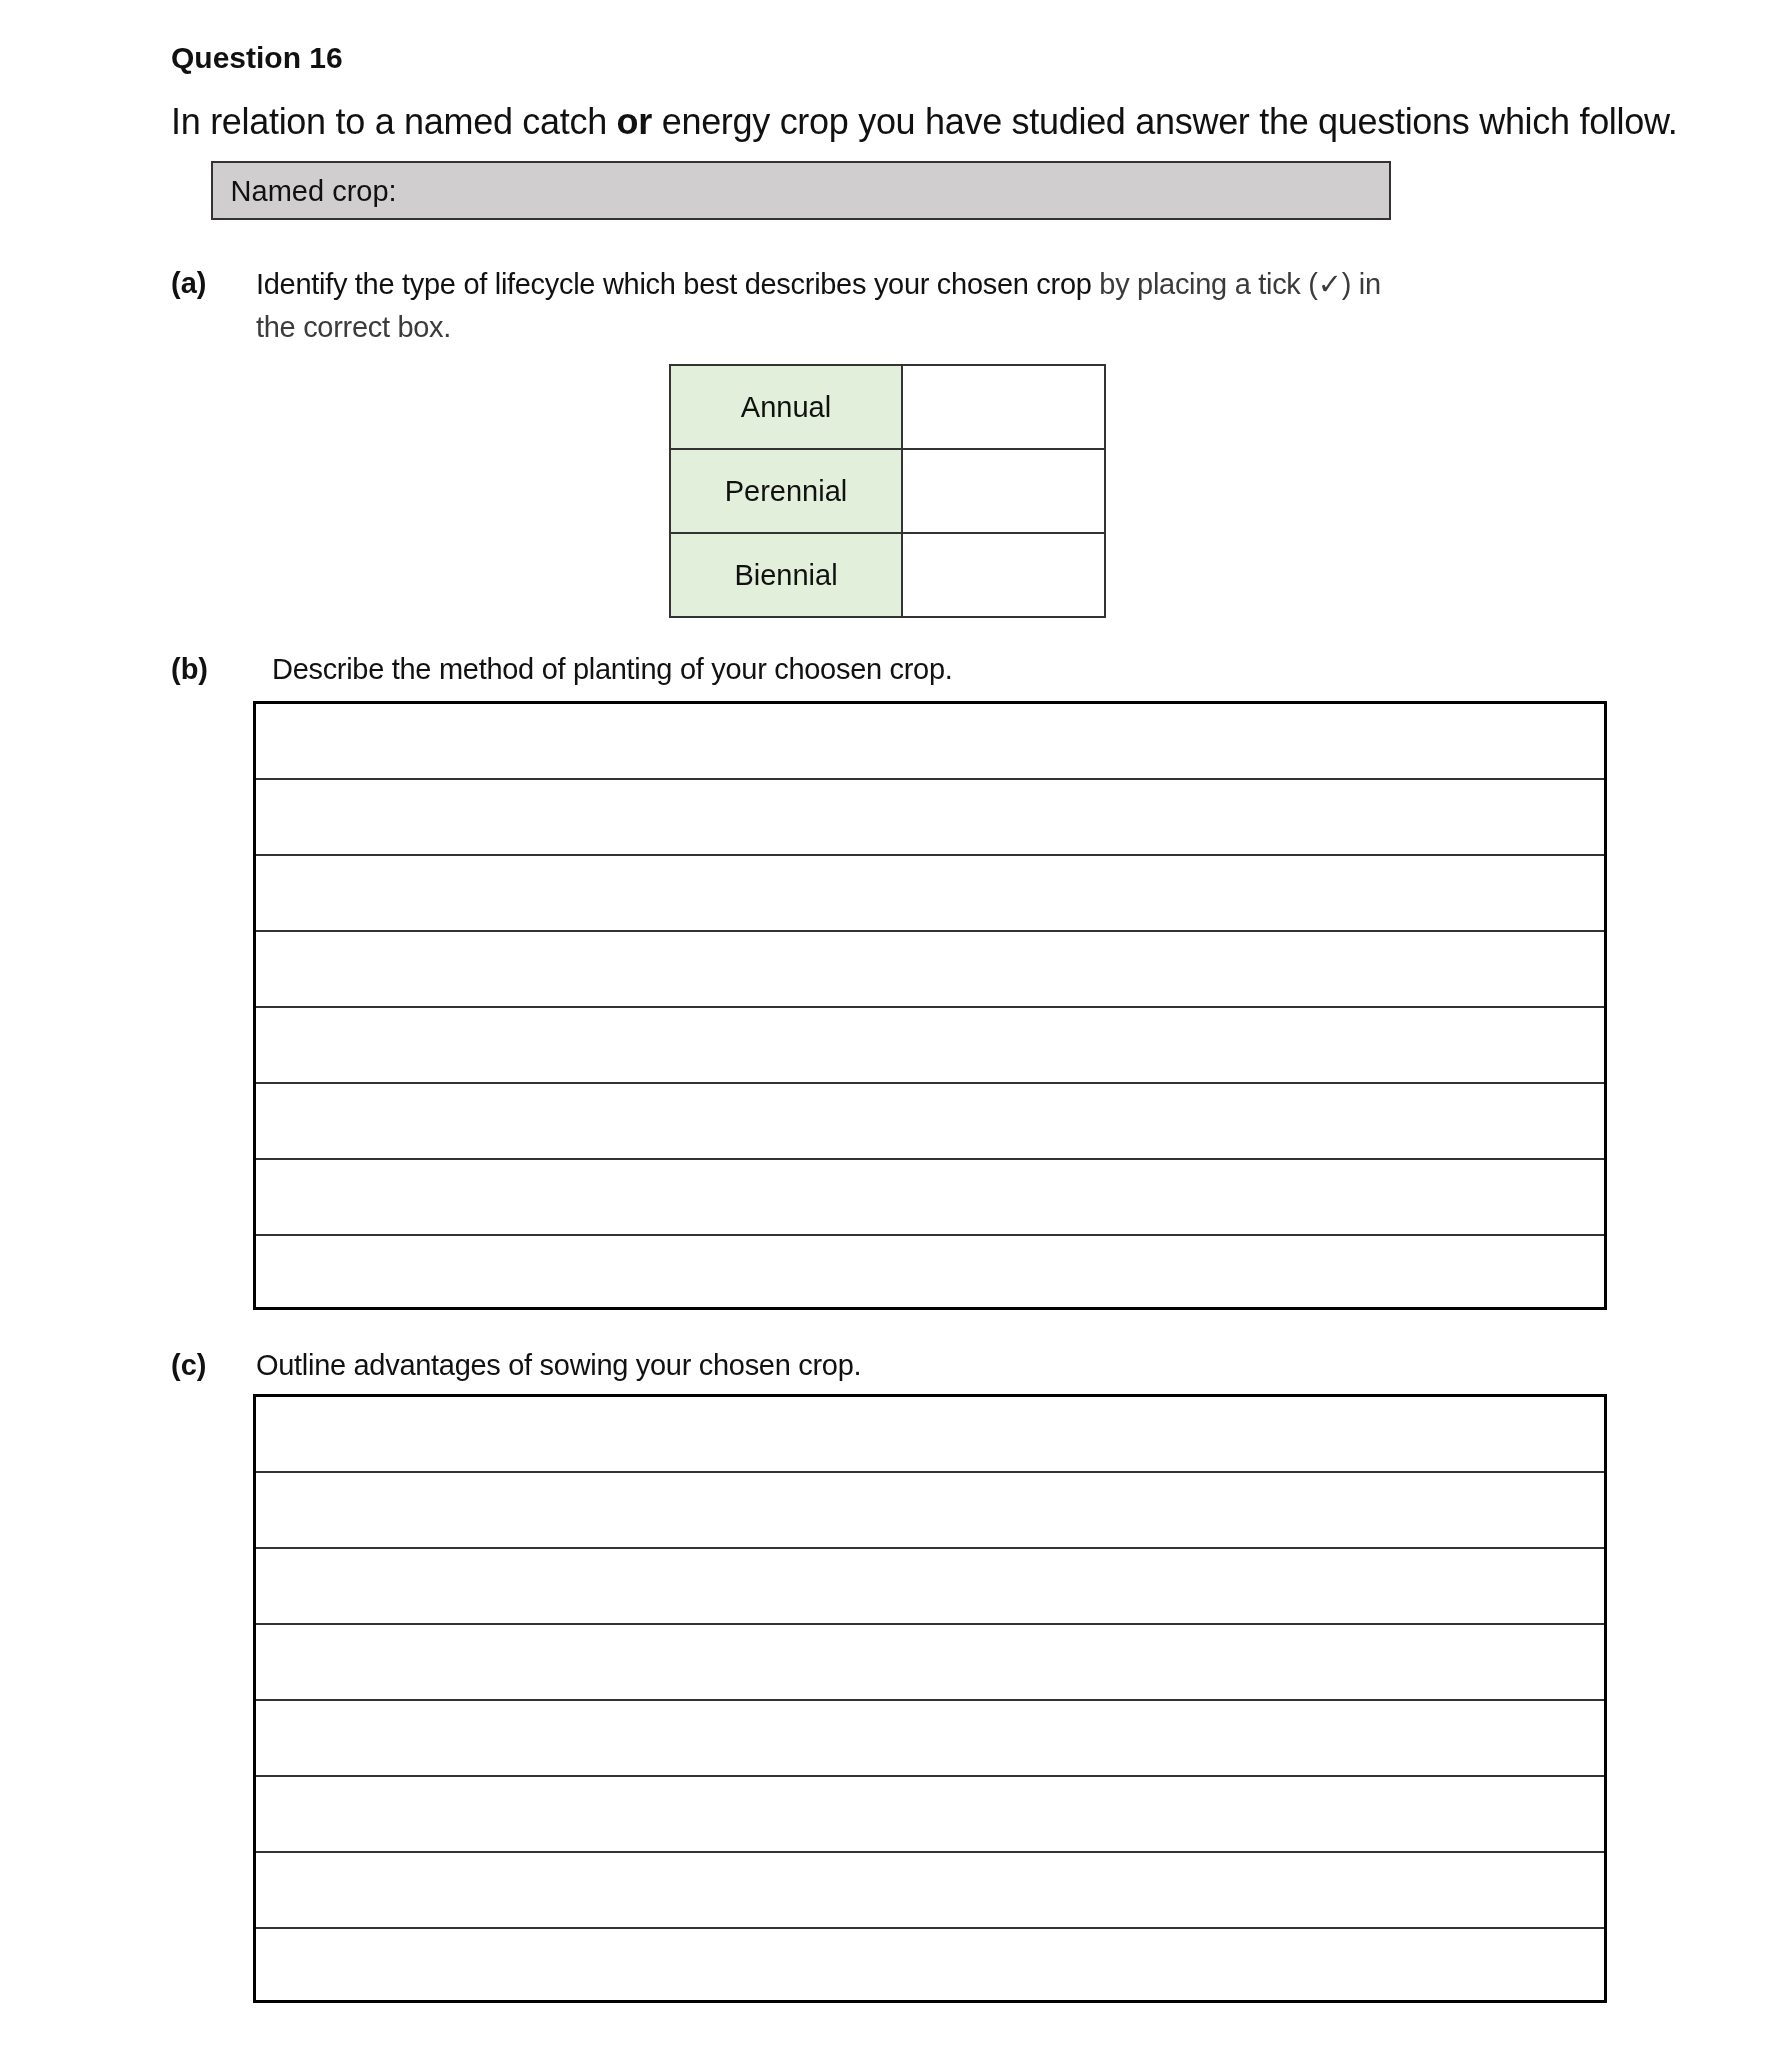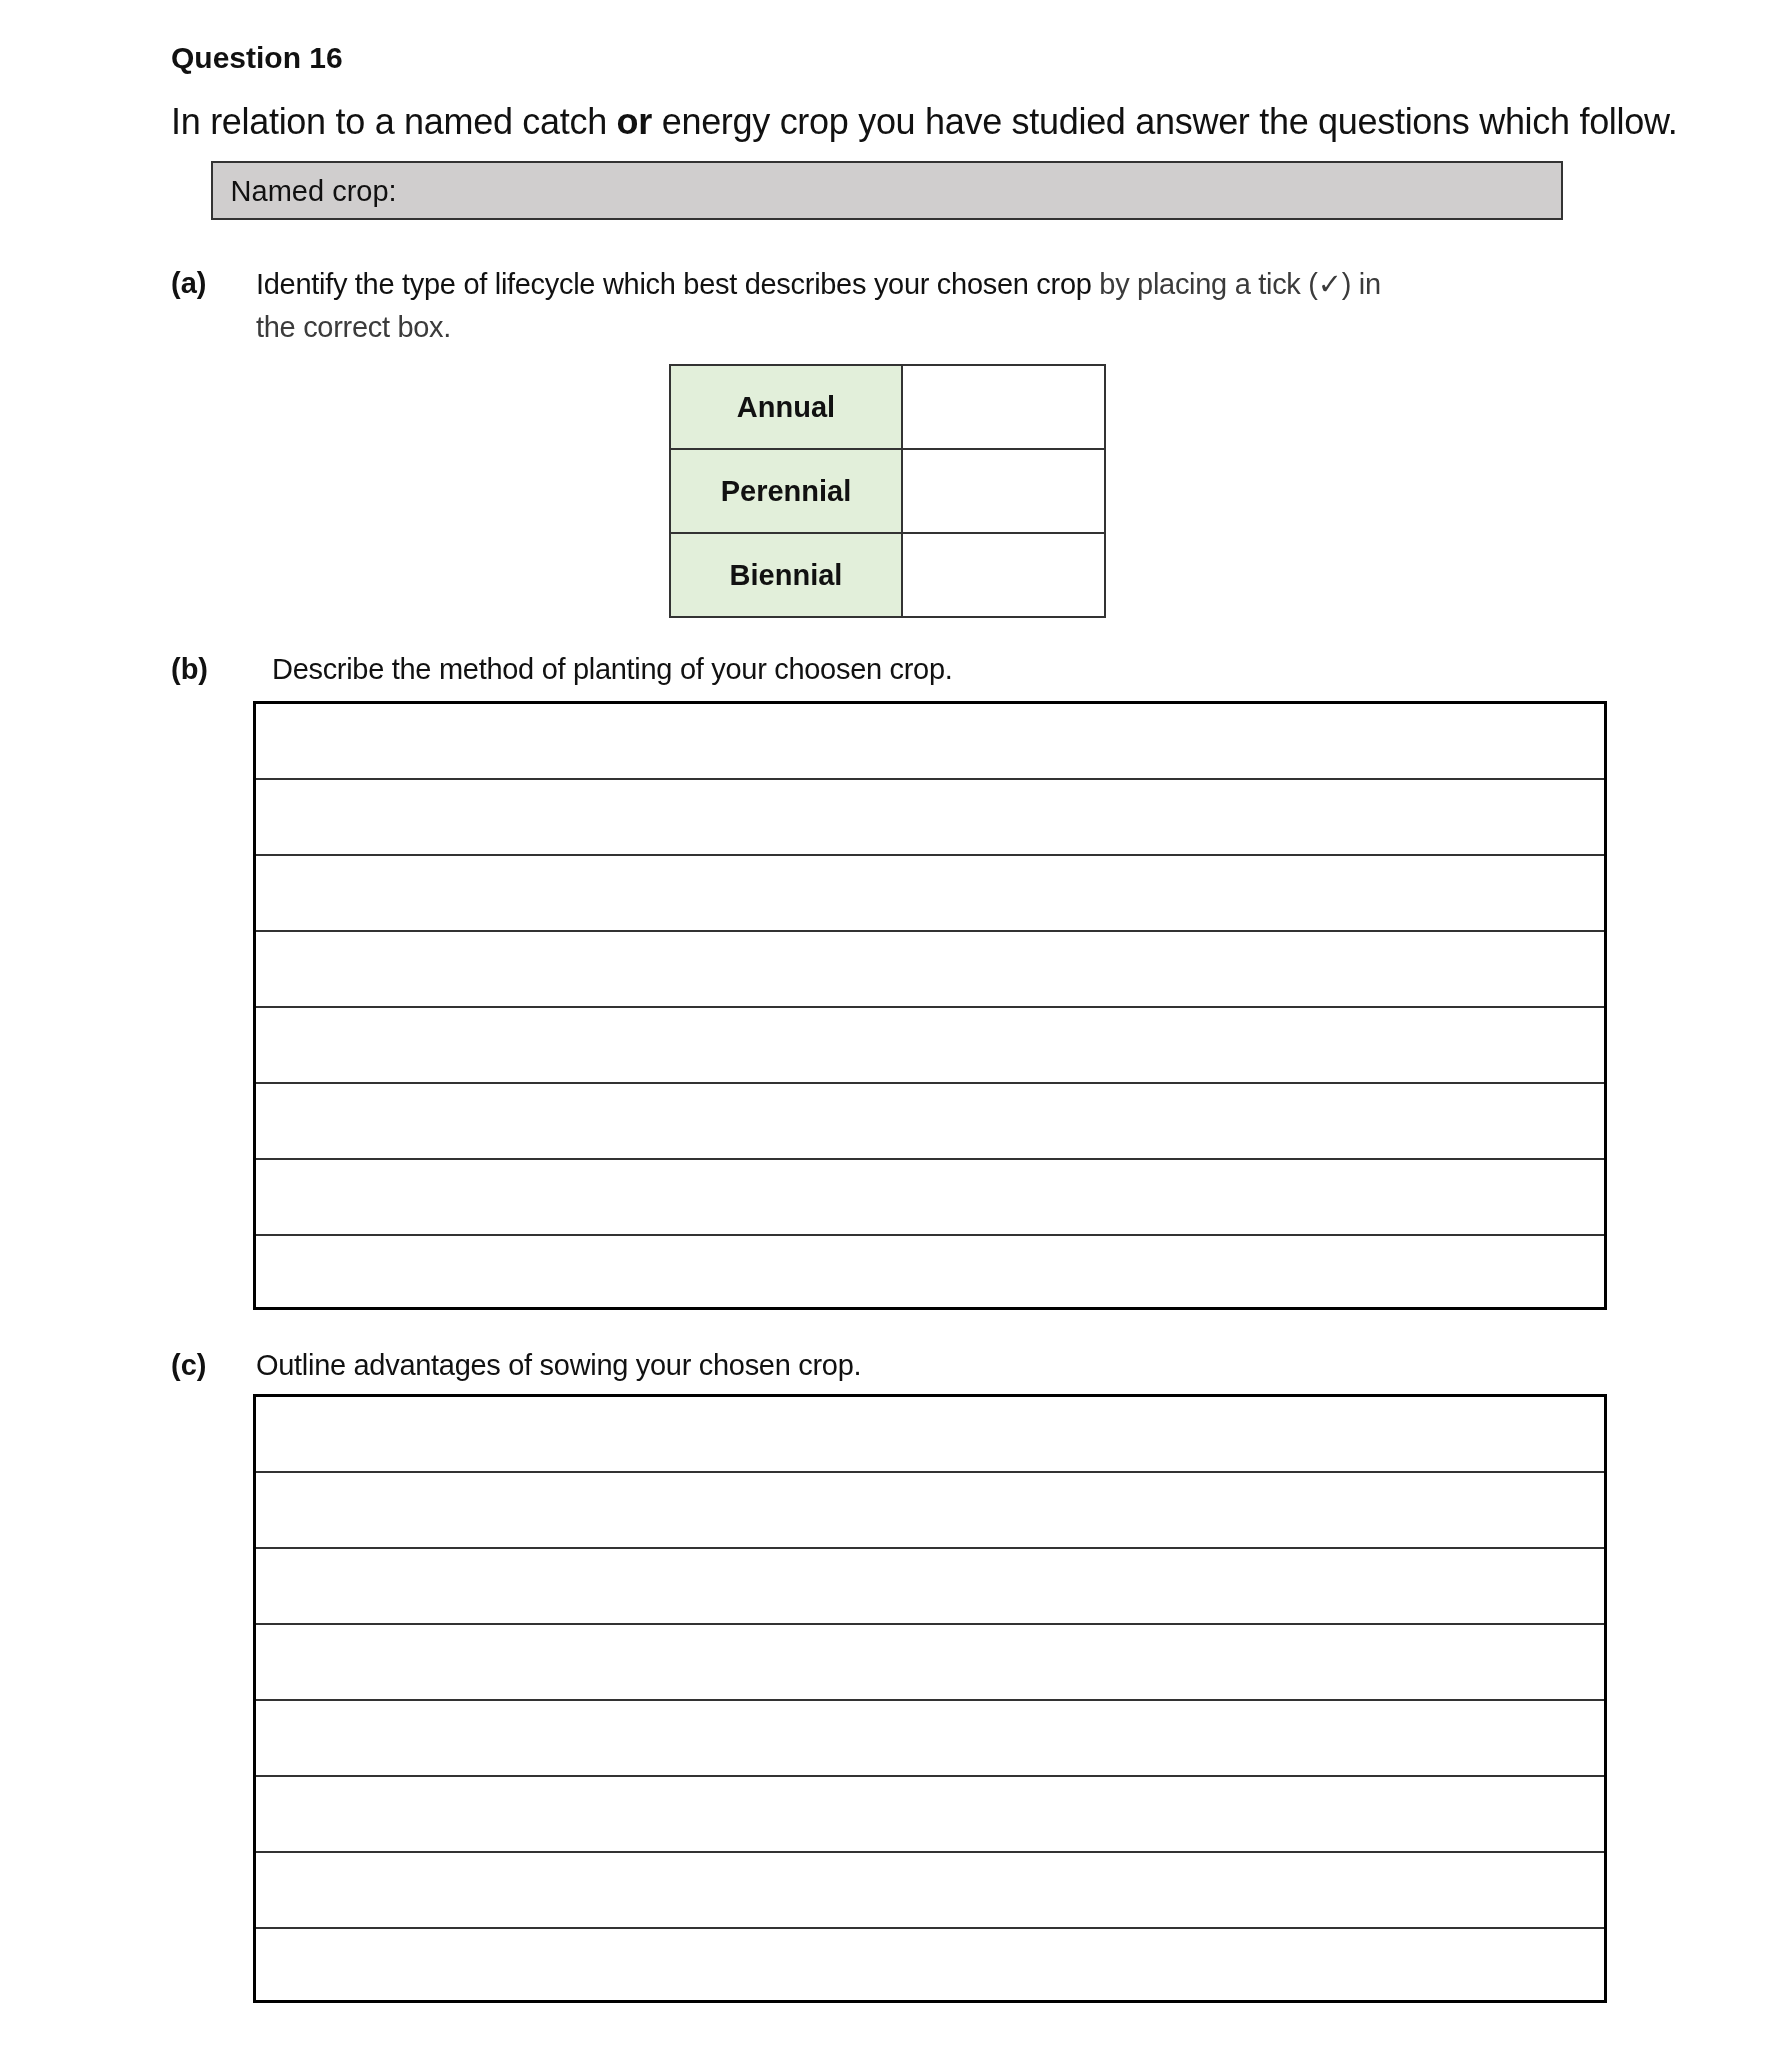--- a/index.html
+++ b/index.html
@@ -5,35 +5,35 @@
   html, body { margin: 0; padding: 0; background: #ffffff; }
   body {
     width: 1773px; height: 2069px; position: relative; overflow: hidden;
     font-family: "Liberation Sans", sans-serif; color: #111111;
   }
   .abs { position: absolute; white-space: nowrap; }
   .title { left: 171px; top: 41px; font-size: 30px; font-weight: bold; }
   .intro { left: 171px; top: 101px; font-size: 36px; letter-spacing: -0.3px; }
   .intro b { font-weight: bold; }
   .named-box {
-    left: 211px; top: 161px; width: 1352px; height: 59px;
+    left: 211px; top: 161px; width: 1180px; height: 59px;
     background: #d0cece; border: 2px solid #333333; box-sizing: border-box;
   }
   .named-label { position: absolute; left: 17.6px; top: 11.7px; font-size: 29px; color: #111; }
   .part-label { font-size: 29px; font-weight: bold; }
   .part-text { font-size: 29px; letter-spacing: -0.3px; }
   .grey { color: #3b3b3b; }
   .lifecycle-table {
     position: absolute; left: 669px; top: 364px; border-collapse: collapse;
   }
   .lifecycle-table td {
     border: 2px solid #333333; height: 82px; padding: 0; font-size: 29px;
     text-align: center; vertical-align: middle;
   }
-  .lifecycle-table td.opt { width: 230px; background: #e2efda; font-weight: bold; }
+  .lifecycle-table td.opt { width: 230px; background: #e2efda; }
   .lifecycle-table td.tick { width: 201px; background: #ffffff; cursor: pointer; }
   .answer-box {
     position: absolute; left: 253px; width: 1354px; height: 609px;
     border: 3.9px solid #000000; box-sizing: border-box;
   }
   .answer-line {
     height: 76px; box-sizing: border-box; border-bottom: 2px solid #333333;
   }
   .answer-line:last-child { border-bottom: none; }
 </style>

